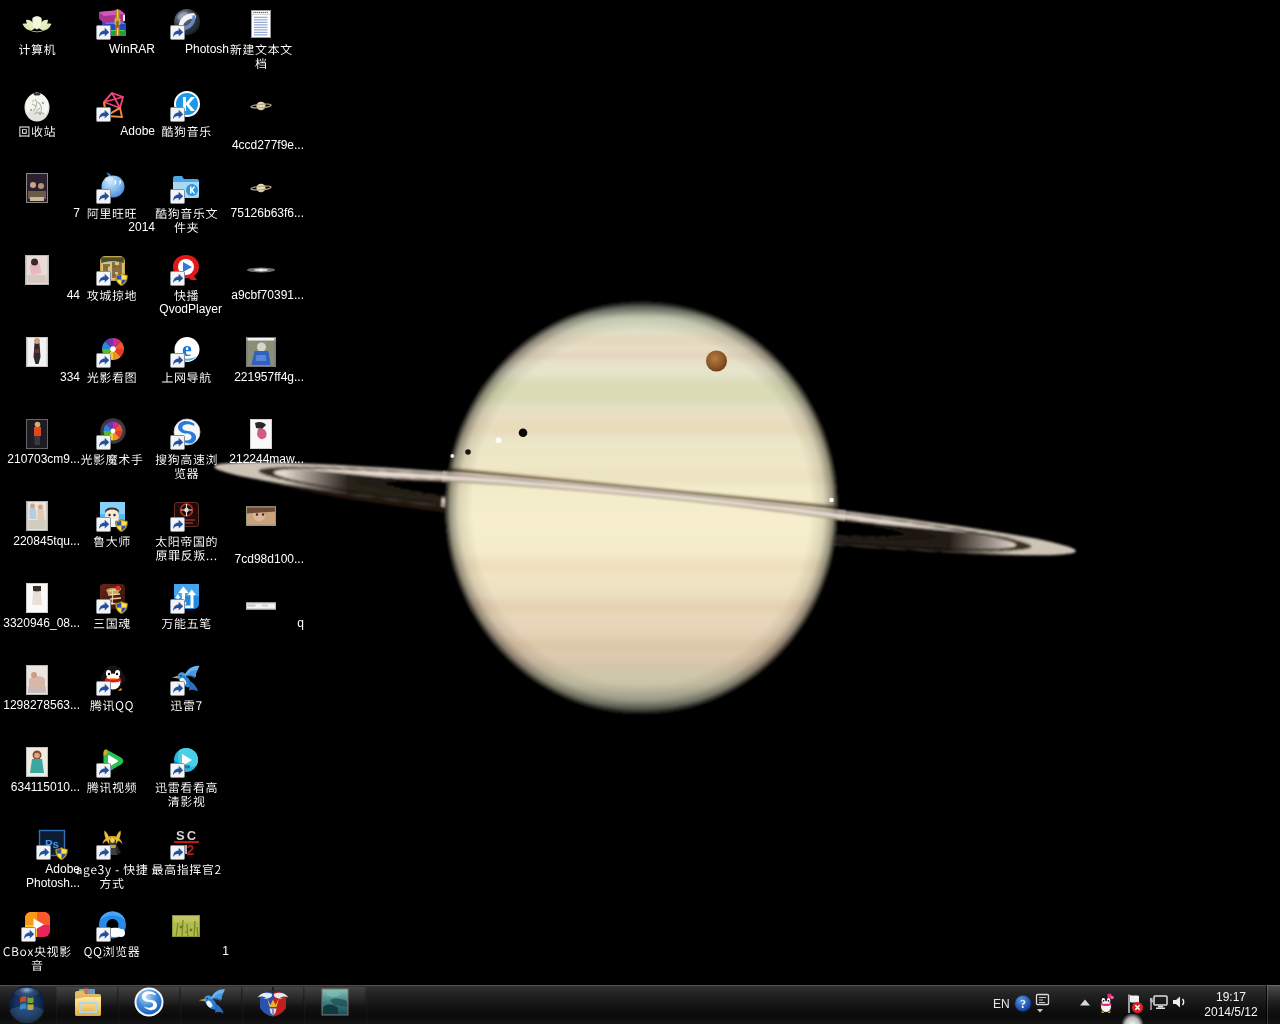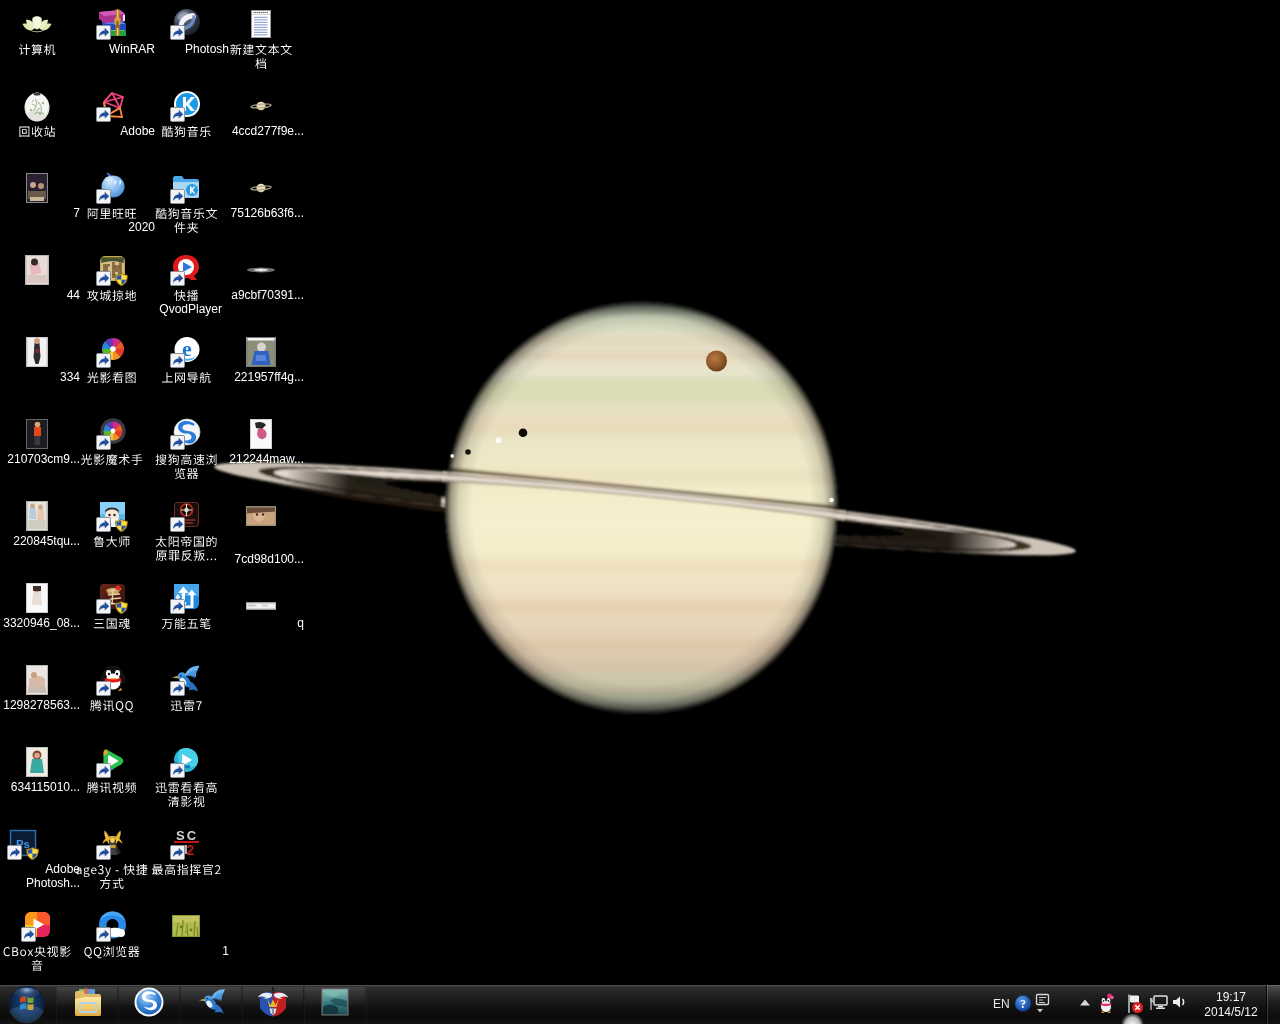--- a/index.html
+++ b/index.html
@@ -266,21 +266,21 @@
 <div class="ic" style="left:245px;top:90px">
     <svg width="32" height="32" viewBox="0 0 32 32" style="position:absolute;left:0;top:0">
       <g transform="translate(1,7.5)">
         <rect width="30" height="17" fill="#000"></rect>
         <ellipse cx="15" cy="8.5" rx="4.6" ry="4.2" fill="#e8dcb6"></ellipse>
         <ellipse cx="15" cy="8.5" rx="10" ry="1.7" fill="none" stroke="#b8ab8c" stroke-width="1.3" transform="rotate(-5 15 8.5)"></ellipse>
         <ellipse cx="15" cy="8.5" rx="4.6" ry="4.2" fill="url(#satg)" opacity="0.35"></ellipse>
       </g>
     </svg>
   </div>
-<div class="lb" style="left:218px;top:124px">4ccd277f9e...</div>
+<div class="lb" style="left:218px;top:138px">4ccd277f9e...</div>
 <div class="ic" style="left:21px;top:172px">
     <svg width="32" height="32" viewBox="0 0 32 32" style="position:absolute;left:0;top:0">
       <g transform="translate(5.0,1.0)">
         <rect x="0" y="0" width="22" height="30" fill="#fff"></rect>
         <rect width="22" height="30" fill="#2a2030"></rect>
         <rect x="2" y="18" width="18" height="8" fill="#6a5a4a"></rect>
         <circle cx="7" cy="12" r="3" fill="#caa684"></circle>
         <circle cx="15" cy="13" r="3" fill="#b89474"></circle>
         <rect x="4" y="24" width="14" height="4" fill="#c8b898"></rect>
         <rect x="0.5" y="0.5" width="21" height="29" fill="none" stroke="#888" stroke-width="1"></rect>
@@ -298,21 +298,21 @@
         </radialGradient>
       </defs>
       <path d="M13 4.5 C11.5 3 10.5 1.5 10.5 0.5 C12.5 0.8 14.5 2 15.5 3.5Z" fill="#3a70c0"></path>
       <ellipse cx="17" cy="14.5" rx="11.5" ry="11" fill="url(#wwg)"></ellipse>
       <path d="M18.5 8.5 C19.6 8.2 20.3 8.9 20.1 10 C20 11 19.3 12.5 18.3 13.3 C18.6 11.7 18.4 9.6 18.5 8.5Z" fill="#fff"></path>
       <path d="M23.5 8.5 C24.6 8.2 25.3 8.9 25.1 10 C25 11 24.3 12.5 23.3 13.3 C23.6 11.7 23.4 9.6 23.5 8.5Z" fill="#fff"></path>
       <ellipse cx="13" cy="7" rx="4.5" ry="2.5" fill="#fff" opacity="0.4"></ellipse>
       <use href="#sa" x="0" y="17"></use>
     </svg>
   </div>
-<div class="lb" style="left:69px;top:219.7px">2020</div>
+<div class="lb" style="left:69px;top:219.7px">2014</div>
 <div class="ic" style="left:170px;top:172px">
     <svg width="32" height="32" viewBox="0 0 32 32" style="position:absolute;left:0;top:0">
       <path d="M3 6 C3 5 4 4 5 4 L12 4 L14 7 L27 7 C28 7 29 8 29 9 L29 24 C29 25.5 28 26 27 26 L5 26 C4 26 3 25.5 3 24Z" fill="#4aa8e8"></path>
       <path d="M3 10 L29 10 L29 24 C29 25.5 28 26 27 26 L5 26 C4 26 3 25.5 3 24Z" fill="#a8d8f4"></path>
       <circle cx="22" cy="18" r="6" fill="#2a98e0"></circle>
       <path d="M20 14.5 L21.5 14.5 L21.5 17.2 L23.5 14.5 L25.3 14.5 L22.8 18 L25.3 21.5 L23.5 21.5 L21.5 18.8 L21.5 21.5 L20 21.5Z" fill="#fff"></path>
       <use href="#sa" x="0" y="17"></use>
     </svg>
   </div>
 <div class="ic" style="left:245px;top:172px">
@@ -632,21 +632,21 @@
   </div>
 <div class="ic" style="left:170px;top:746px">
     <svg width="32" height="32" viewBox="0 0 32 32" style="position:absolute;left:0;top:0">
       <circle cx="16" cy="14" r="12" fill="#28b8d8"></circle>
       <path d="M16 2 C23 2 28 7 28 14 C28 16 27.5 18 26.5 19.5 C22 22 14 22 10 17 C7 13 8 6 10 3.5 C12 2.5 14 2 16 2Z" fill="#48d0e8"></path>
       <path d="M12 8 L22 14 L12 20Z" fill="#fff"></path>
       <path d="M4 14 C8 18 14 20 20 19 L20 22 C14 23 8 21 4 17Z" fill="#1878c0"></path>
       <use href="#sa" x="0" y="17"></use>
     </svg>
   </div>
-<div class="ic" style="left:7px;top:828px">
+<div class="ic" style="left:36px;top:828px">
     <svg width="32" height="32" viewBox="0 0 32 32" style="position:absolute;left:0;top:0">
       <rect x="3.5" y="2.5" width="25" height="25" fill="#0b1c33"></rect>
       <rect x="3.5" y="2.5" width="25" height="25" fill="none" stroke="#2f6fb2" stroke-width="1.4"></rect>
       <text x="16" y="19.5" font-family="Liberation Sans,sans-serif" font-size="11.5" font-weight="bold" fill="#3f96e8" text-anchor="middle">Ps</text>
       <use href="#sh" x="19" y="19"></use>
       <use href="#sa" x="0" y="17"></use>
     </svg>
   </div>
 <div class="lb" style="left:-6px;top:861.8px">Adobe</div>
 <div class="lb" style="left:-6px;top:875.7px">Photosh...</div>

